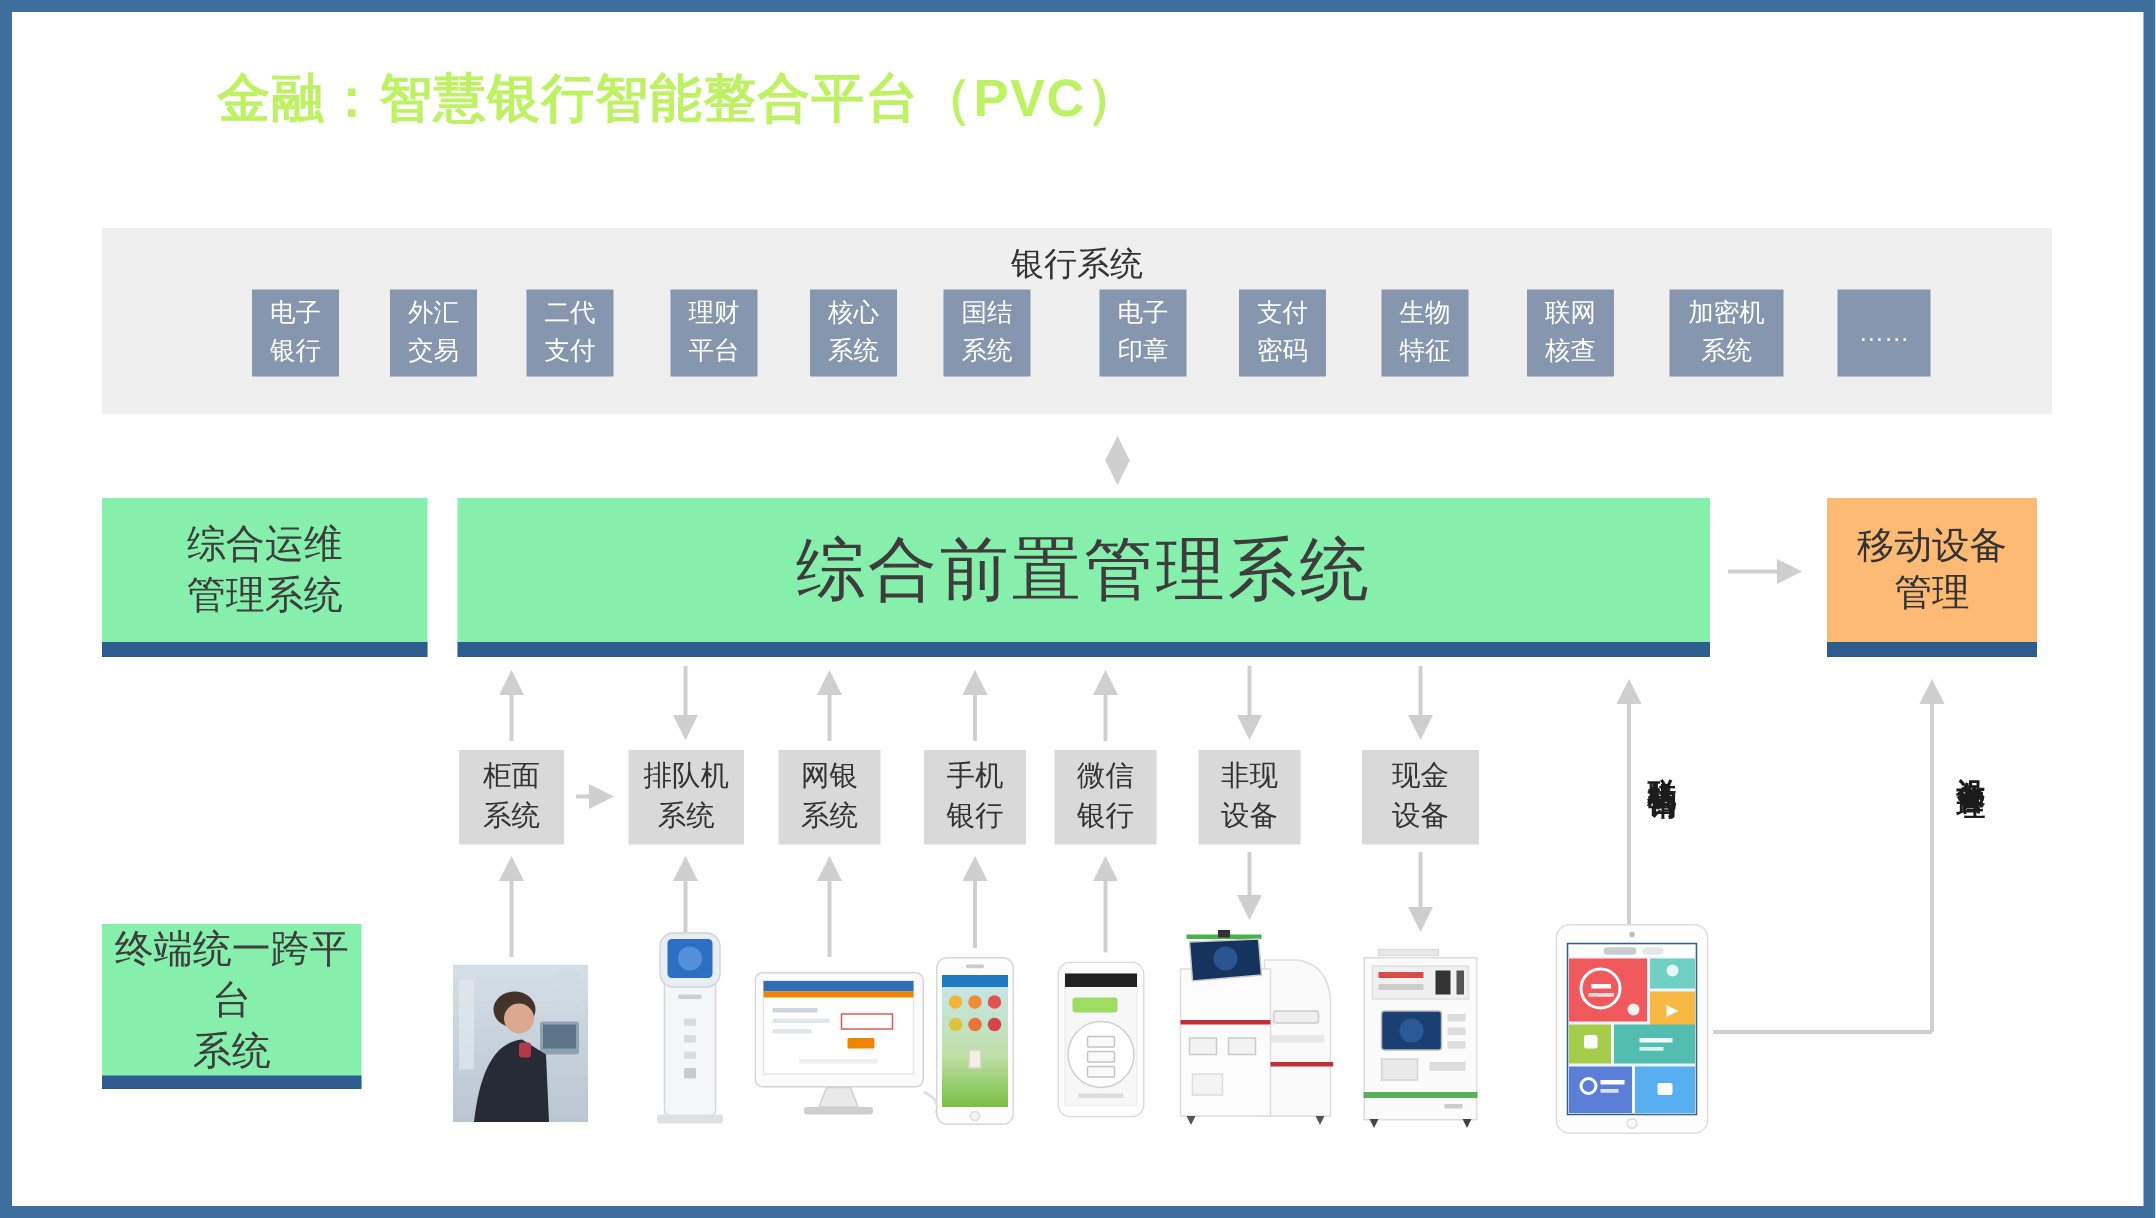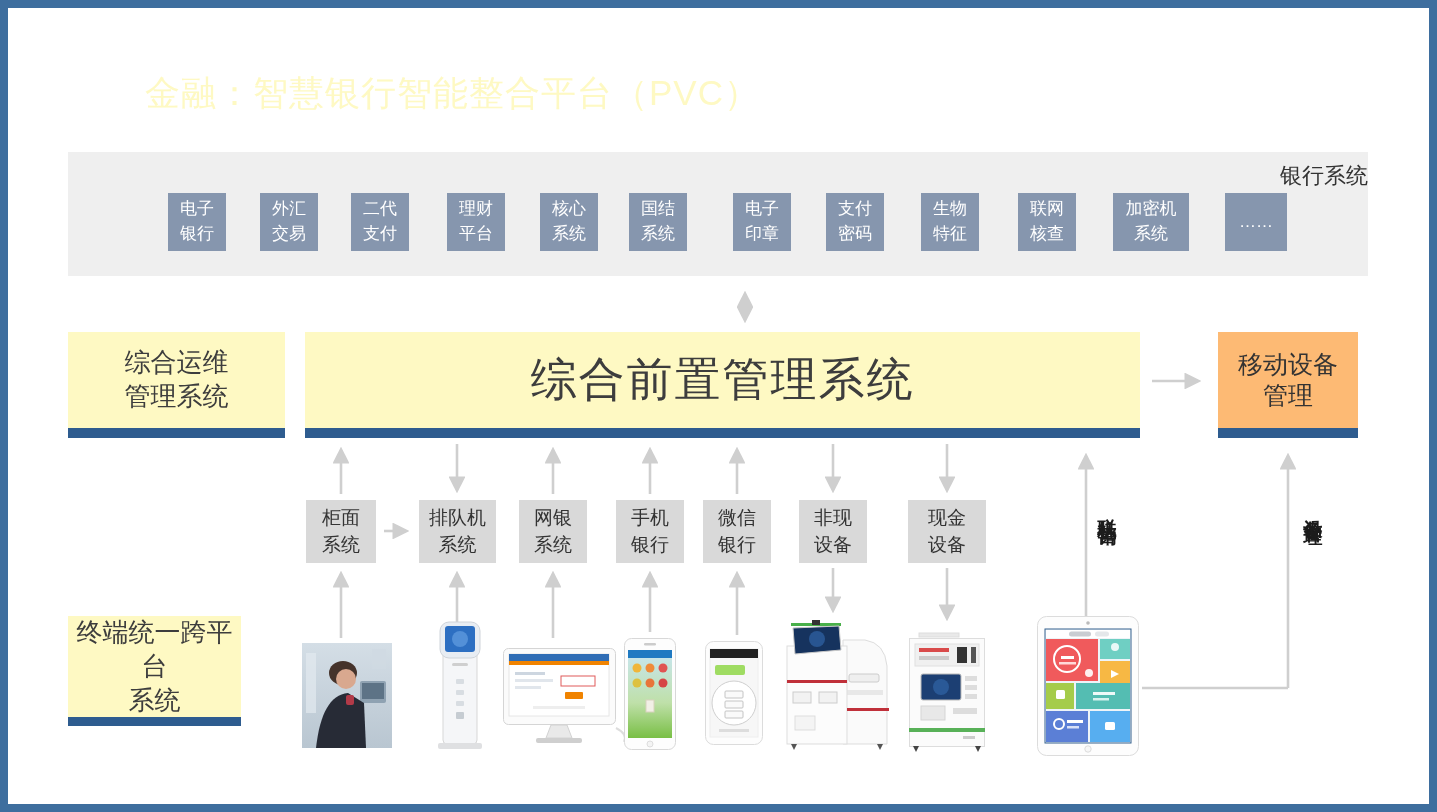--- a/index.html
+++ b/index.html
@@ -1,28 +1,28 @@
 <!DOCTYPE html>
 <html><head>
 <meta charset="utf-8">
 <style>
   * { margin:0; padding:0; box-sizing:border-box; }
   body { font-family:"Liberation Sans","DejaVu Sans",sans-serif; }
   .page { position:relative; width:1437px; height:812px; background:#3e6e9e; overflow:hidden; }
   .canvas { position:absolute; left:8px; top:8px; width:1421px; height:796px; background:#ffffff; }
 
-  .title { position:absolute; left:145px; top:70px; font-size:35px; font-weight:400; color:#fef9c3; letter-spacing:1px; }
+  .title { position:absolute; left:145px; top:42px; font-size:35px; font-weight:700; color:#bef264; letter-spacing:1px; }
 
   .band { position:absolute; left:68px; top:152px; width:1300px; height:124px; background:#efefef; }
-  .band-title { position:absolute; left:0; right:0; top:9px; text-align:right; font-size:22px; color:#333; }
+  .band-title { position:absolute; left:0; right:0; top:9px; text-align:center; font-size:22px; color:#333; }
   .bank-box { position:absolute; top:193px; height:58px; background:#8696ae; color:#fff;
               display:flex; align-items:center; justify-content:center; text-align:center;
               font-size:17px; line-height:1.45; white-space:pre-line; }
 
-  .panel { position:absolute; background:#fef9c3; display:flex; flex-direction:column; }
+  .panel { position:absolute; background:#86efac; display:flex; flex-direction:column; }
   .panel-body { flex:1; display:flex; align-items:center; justify-content:center; text-align:center; }
   .panel-bar { height:10px; background:#2e5c8f; }
   .panel-text { font-size:26px; color:#3d3d3d; line-height:1.3; white-space:pre-line; }
   .front-text { font-size:46px; color:#3d3d3d; letter-spacing:2px; }
   .mobile-panel { background:#fdba74; }
   .mobile-text { font-size:25px; color:#333; line-height:1.25; white-space:pre-line; }
 
   .channel-box { position:absolute; top:500px; height:63px; background:#d9d9d9; color:#333;
                  display:flex; align-items:center; justify-content:center; text-align:center;
                  font-size:19px; line-height:1.4; white-space:pre-line; }

